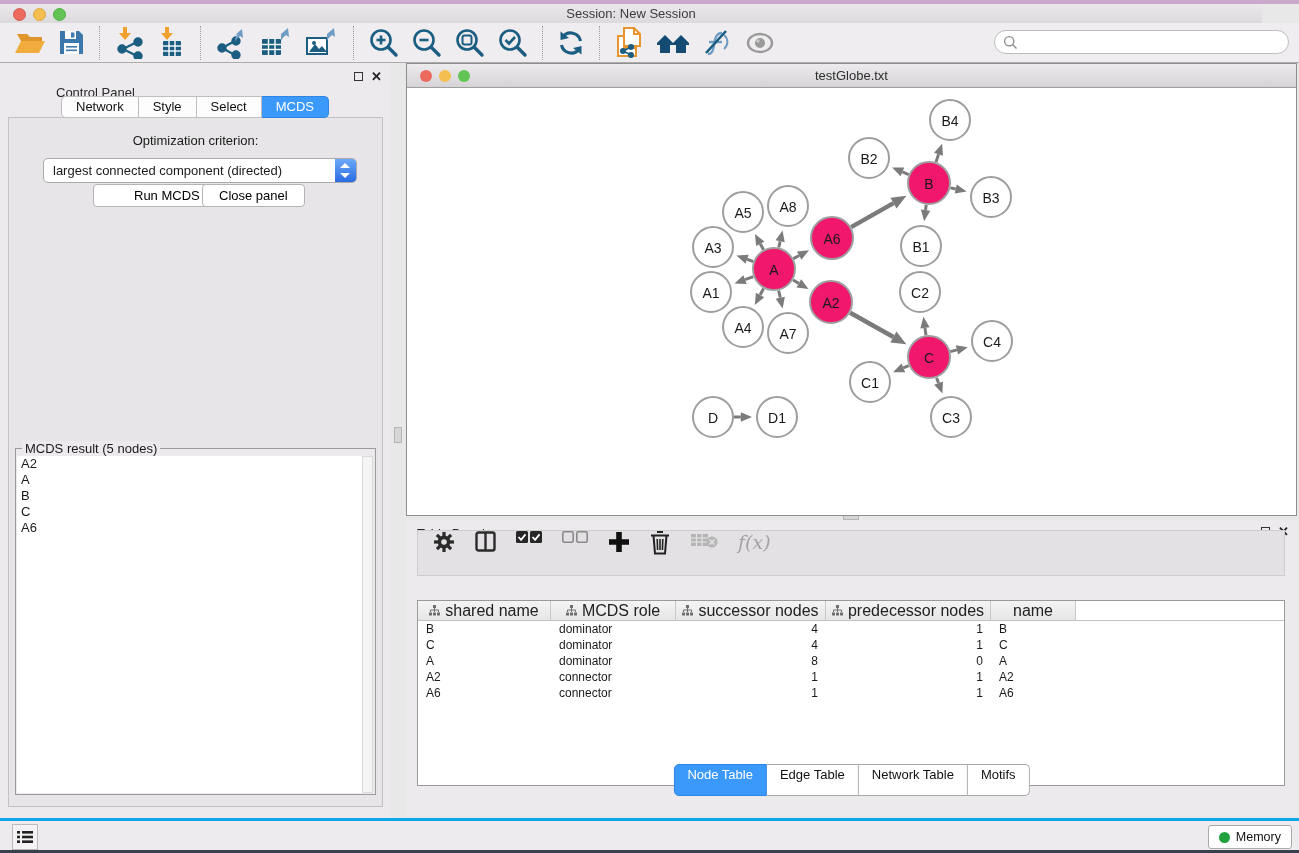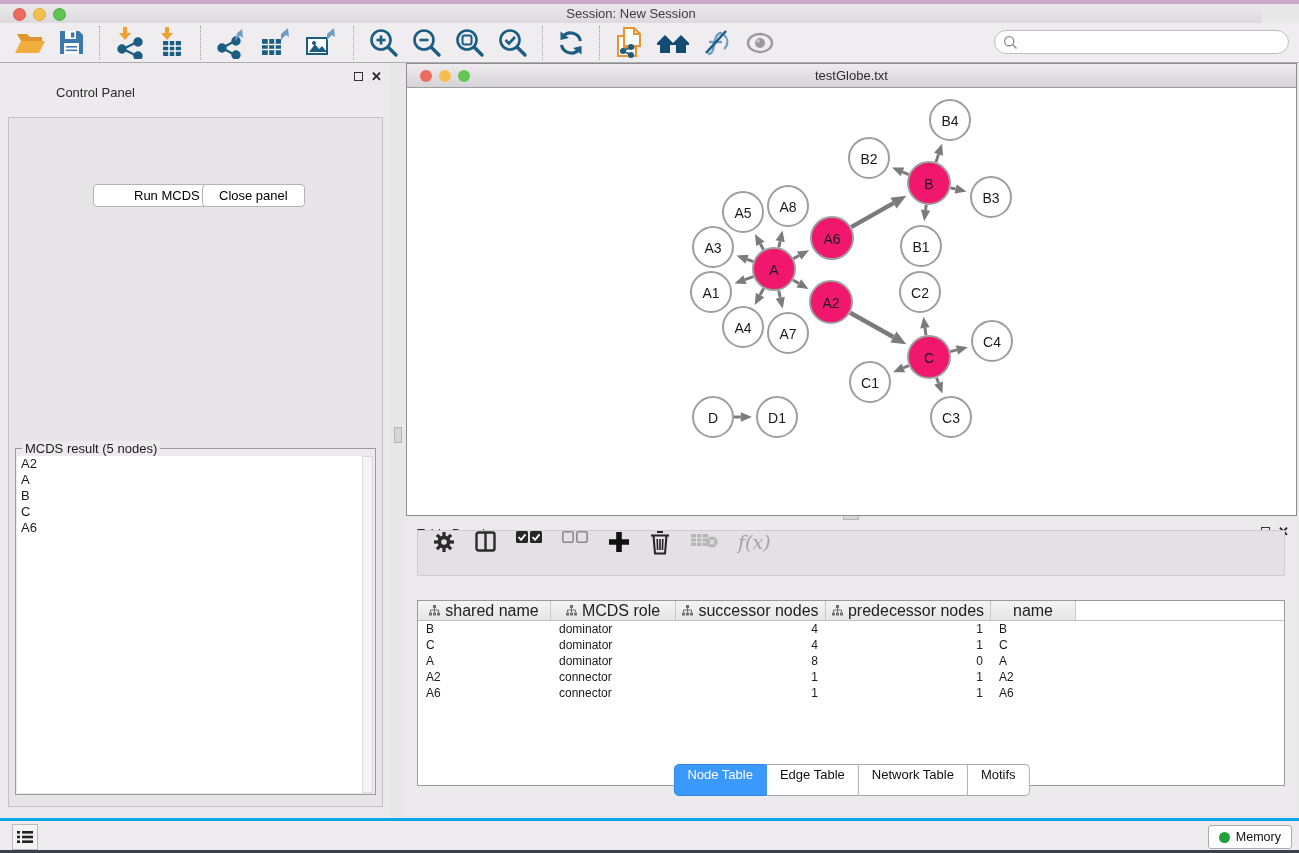--- a/index.html
+++ b/index.html
@@ -299,21 +299,35 @@
     <input type="text" placeholder="" style="">
   </div>
 </div>
 
 <div class="abs control-panel">
   <div style="position:absolute;left:10px;top:22px;margin-left:46px;" class="panel-title">Control Panel</div>
   <div class="win-btns">
     <span class="float-box"></span>
     <span class="close-x">✕</span>
   </div>
+  <div class="seg-tabs">
+      <span class="seg-tab">Network</span>
+      <span class="seg-tab">Style</span>
+      <span class="seg-tab">Select</span>
+      <span class="seg-tab sel">MCDS</span>
+    </div>
   <div class="cp-content">
+    <div class="opt-label">Optimization criterion:</div>
+    <div class="combo">
+      <span class="combo-text">largest connected component (directed)</span>
+      <span class="combo-cap">
+        <span class="up"></span>
+          <span class="dn"></span>
+        </span>
+    </div>
     <button class="cp-btn" style="left:84px;padding-left:40px;">Run MCDS</button>
     <button class="cp-btn" style="left:193px;">Close panel</button>
     <div class="fieldset-box">
       <span class="fieldset-legend">MCDS result (5 nodes)</span>
       <div class="result-list">
           <div class="result-item">A2</div>
           <div class="result-item">A</div>
           <div class="result-item">B</div>
           <div class="result-item">C</div>
           <div class="result-item">A6</div>

